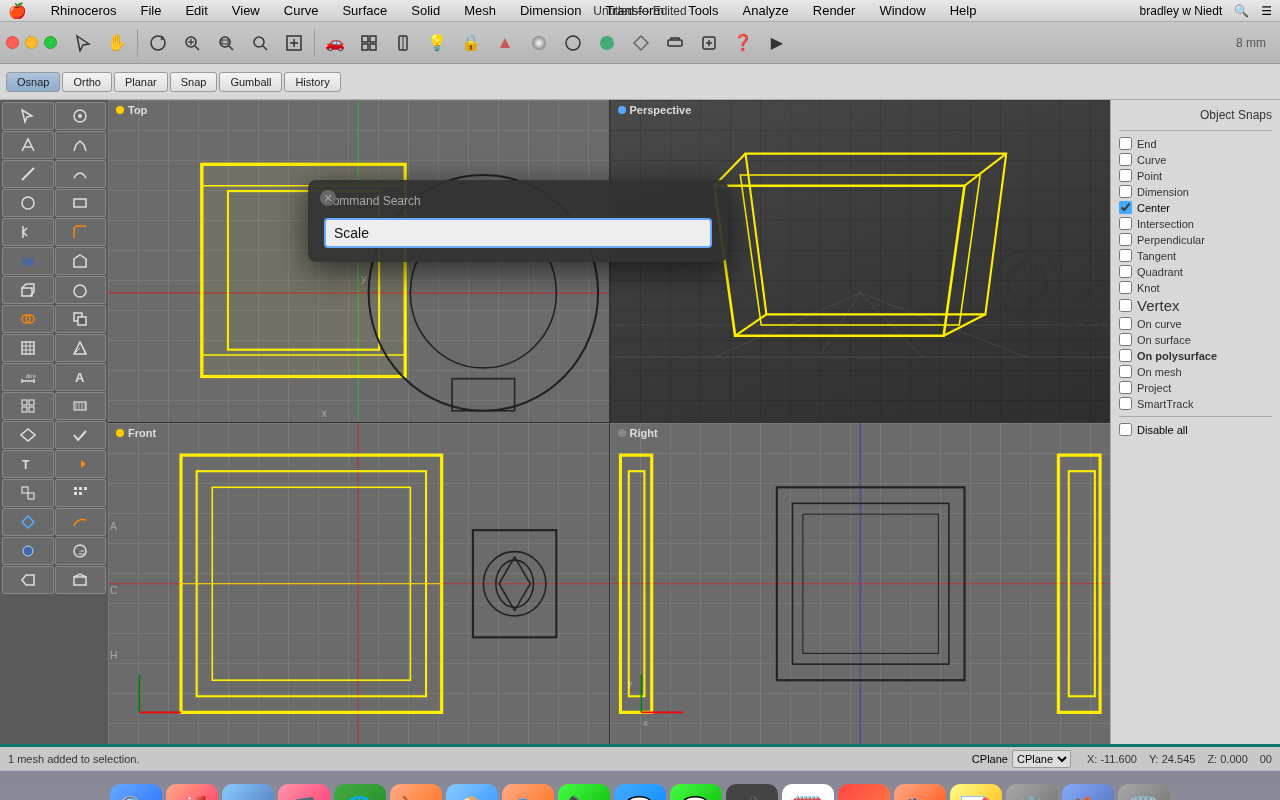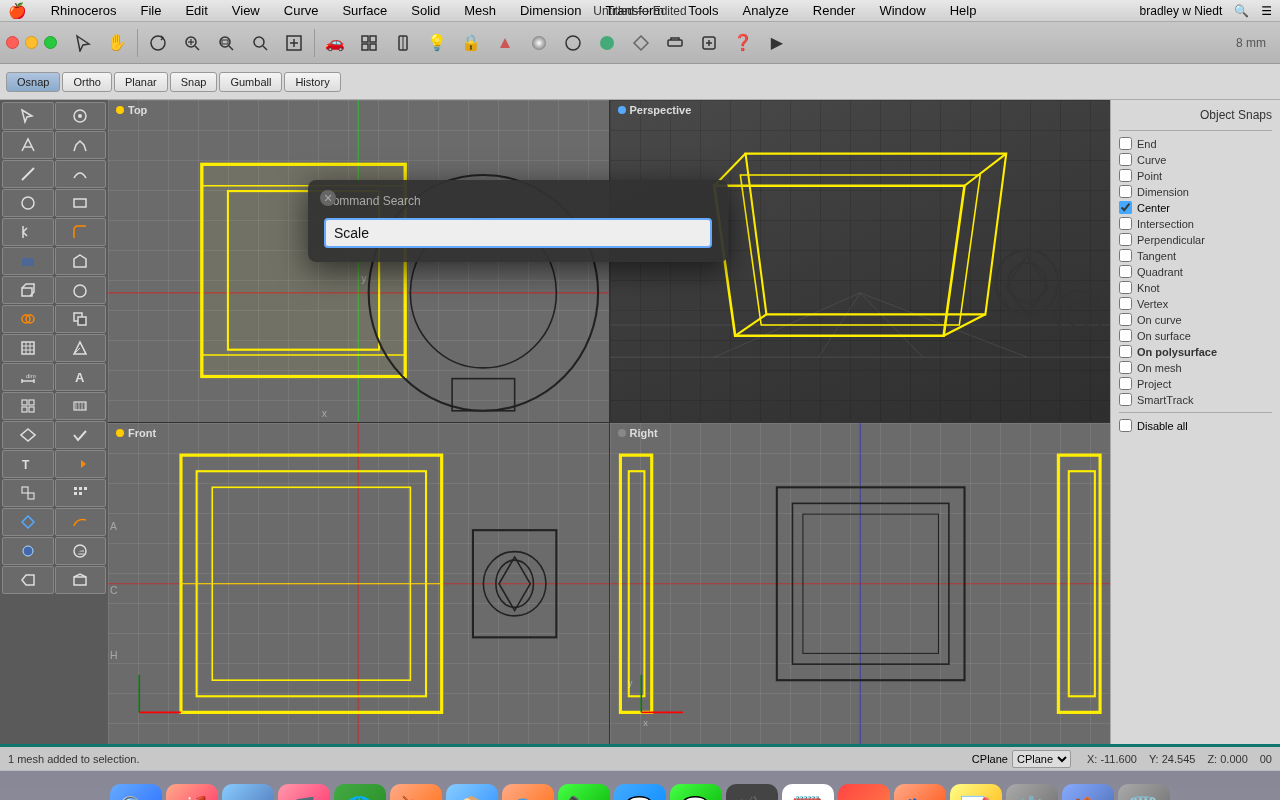--- a/index.html
+++ b/index.html
@@ -857,21 +857,21 @@
         <div class="check-item">
           <input type="checkbox" id="cb-snap-8" style="">
           <label for="cb-snap-8" style="font-size: 11px; color: rgb(51, 51, 51);">Quadrant</label>
         </div>
         <div class="check-item">
           <input type="checkbox" id="cb-snap-9" style="">
           <label for="cb-snap-9" style="font-size: 11px; color: rgb(51, 51, 51);">Knot</label>
         </div>
         <div class="check-item">
           <input type="checkbox" id="cb-snap-10" style="">
-          <label for="cb-snap-10" style="font-size: 11px; color: rgb(51, 51, 51);">Vertex</label>
+          <label for="cb-snap-10" style="font-size: 15px; color: rgb(51, 51, 51);">Vertex</label>
         </div>
         <div class="check-item">
           <input type="checkbox" id="cb-snap-11" style="">
           <label for="cb-snap-11" style="font-size: 11px; color: rgb(51, 51, 51);">On curve</label>
         </div>
         <div class="check-item">
           <input type="checkbox" id="cb-snap-12" style="">
           <label for="cb-snap-12" style="font-size: 11px; color: rgb(51, 51, 51);">On surface</label>
         </div>
         <div class="check-item">

